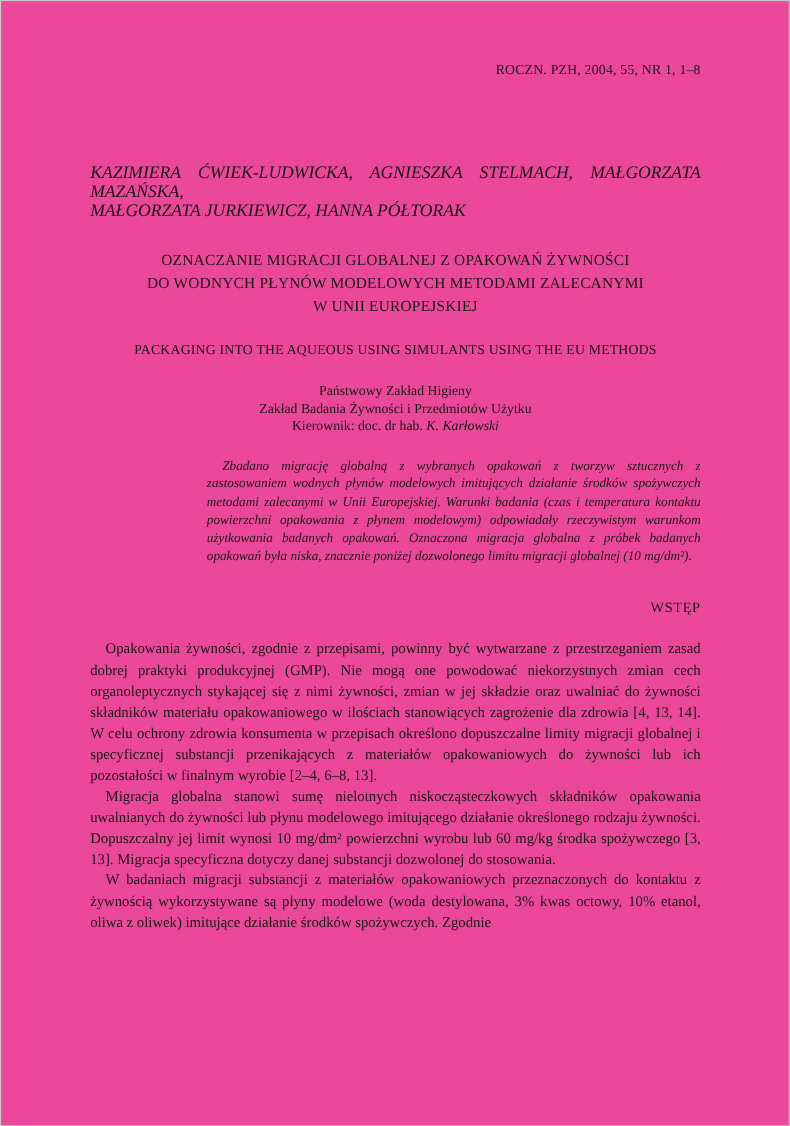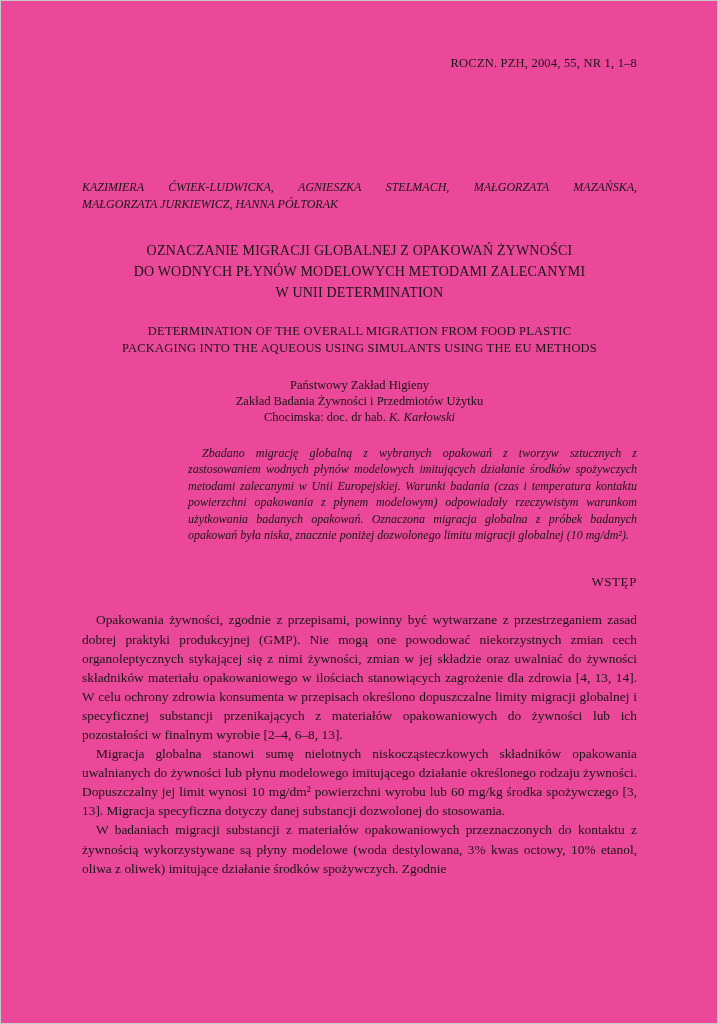--- a/index.html
+++ b/index.html
@@ -20,23 +20,23 @@
     color: #161616;
     overflow: hidden;
   }
   .journal-ref {
     text-align: right;
     font-size: 12.5px;
     line-height: 16px;
     letter-spacing: 0.2px;
   }
   .authors {
-    margin-top: 108px;
+    margin-top: 78px;
     font-style: italic;
-    font-size: 12px;
+    font-size: 16px;
     line-height: 17px;
   }
   .authors .line-justify {
     text-align: justify;
     text-align-last: justify;
   }
   .title-pl {
     margin-top: 27px;
     text-align: center;
     font-size: 14px;
@@ -90,32 +90,31 @@
   <div class="journal-ref">ROCZN. PZH, 2004, 55, NR 1, 1–8</div>
 
   <div class="authors">
     <div class="line-justify">KAZIMIERA ĆWIEK-LUDWICKA, AGNIESZKA STELMACH, MAŁGORZATA MAZAŃSKA,</div>
     <div>MAŁGORZATA JURKIEWICZ, HANNA PÓŁTORAK</div>
   </div>
 
   <div class="title-pl">
     <div>OZNACZANIE MIGRACJI GLOBALNEJ Z OPAKOWAŃ ŻYWNOŚCI</div>
     <div>DO WODNYCH PŁYNÓW MODELOWYCH METODAMI ZALECANYMI</div>
-    <div>W UNII DETERMINATION</div>
+    <div>W UNII EUROPEJSKIEJ</div>
   </div>
 
   <div class="title-en">
-    <div>DETERMINATION OF THE OVERALL MIGRATION FROM FOOD PLASTIC</div>
     <div>PACKAGING INTO THE AQUEOUS USING SIMULANTS USING THE EU METHODS</div>
   </div>
 
   <div class="affiliation">
     <div>Państwowy Zakład Higieny</div>
     <div>Zakład Badania Żywności i Przedmiotów Użytku</div>
-    <div><span>Chocimska: doc. dr hab. </span><span class="head-name">K. Karłowski</span></div>
+    <div><span>Kierownik: doc. dr hab. </span><span class="head-name">K. Karłowski</span></div>
   </div>
 
   <div class="abstract">Zbadano migrację globalną z wybranych opakowań z tworzyw sztucznych z zastosowaniem wodnych płynów modelowych imitujących działanie środków spożywczych metodami zalecanymi w Unii Europejskiej. Warunki badania (czas i temperatura kontaktu powierzchni opakowania z płynem modelowym) odpowiadały rzeczywistym warunkom użytkowania badanych opakowań. Oznaczona migracja globalna z próbek badanych opakowań była niska, znacznie poniżej dozwolonego limitu migracji globalnej (10 mg/dm²).</div>
 
   <div class="section-heading">WSTĘP</div>
 
   <div class="body-text">
     <p>Opakowania żywności, zgodnie z przepisami, powinny być wytwarzane z przestrzeganiem zasad dobrej praktyki produkcyjnej (GMP). Nie mogą one powodować niekorzystnych zmian cech organoleptycznych stykającej się z nimi żywności, zmian w jej składzie oraz uwalniać do żywności składników materiału opakowaniowego w ilościach stanowiących zagrożenie dla zdrowia [4, 13, 14]. W celu ochrony zdrowia konsumenta w przepisach określono dopuszczalne limity migracji globalnej i specyficznej substancji przenikających z materiałów opakowaniowych do żywności lub ich pozostałości w finalnym wyrobie [2–4, 6–8, 13].</p>
     <p>Migracja globalna stanowi sumę nielotnych niskocząsteczkowych składników opakowania uwalnianych do żywności lub płynu modelowego imitującego działanie określonego rodzaju żywności. Dopuszczalny jej limit wynosi 10 mg/dm² powierzchni wyrobu lub 60 mg/kg środka spożywczego [3, 13]. Migracja specyficzna dotyczy danej substancji dozwolonej do stosowania.</p>
     <p>W badaniach migracji substancji z materiałów opakowaniowych przeznaczonych do kontaktu z żywnością wykorzystywane są płyny modelowe (woda destylowana, 3% kwas octowy, 10% etanol, oliwa z oliwek) imitujące działanie środków spożywczych. Zgodnie</p>

